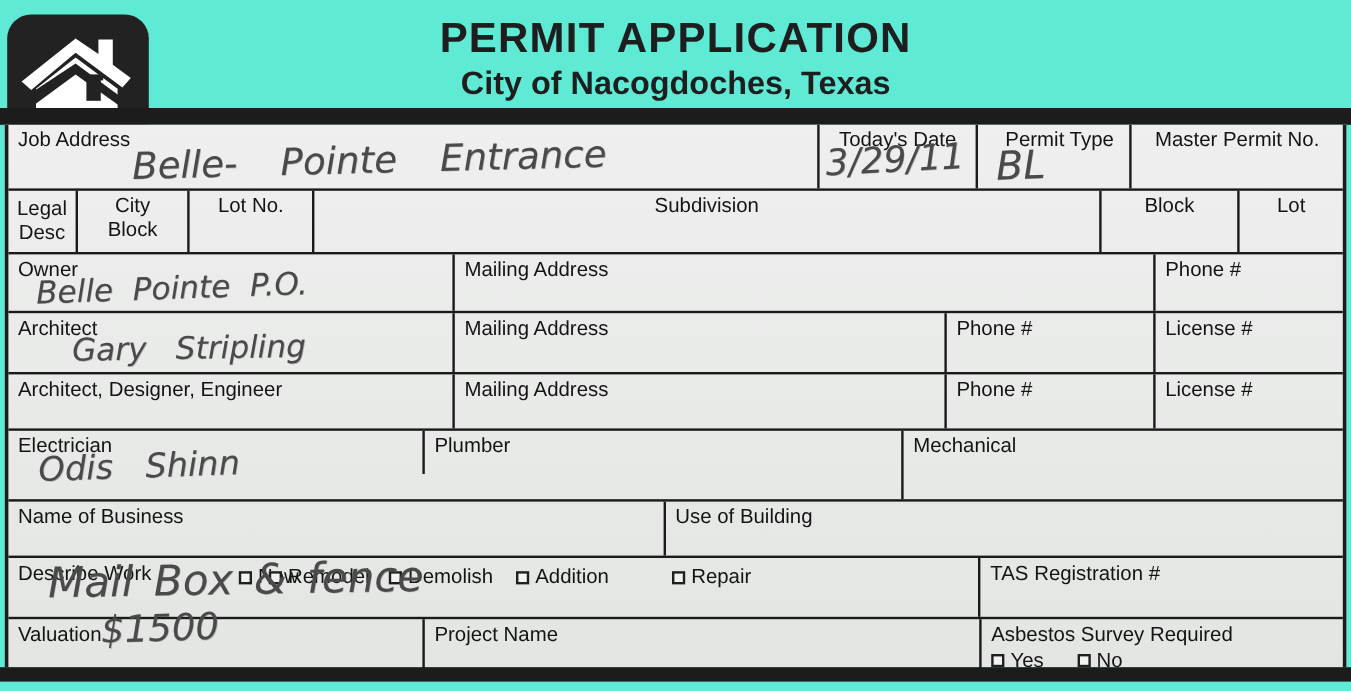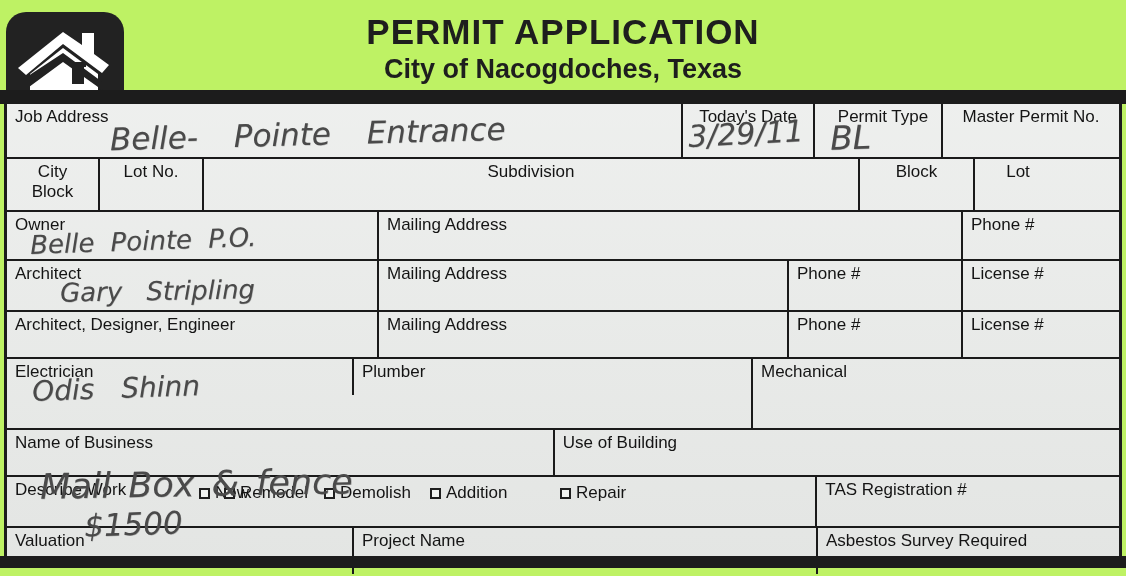--- a/index.html
+++ b/index.html
@@ -1,19 +1,19 @@
 <!DOCTYPE html>
 <html><head>
 <meta charset="utf-8">
 <style>
   * { margin:0; padding:0; box-sizing:border-box; }
   html,body { background:#ffffff; }
   .screen {
     position:relative; width:1126px; height:576px;
-    background:#bef264; overflow:hidden;
+    background:#5eead4; overflow:hidden;
     font-family:"Liberation Sans", sans-serif;
     color:#161616;
   }
   
   .logo {
     position:absolute; left:6px; top:12px; width:118px; height:92px;
     background:#222222; border-radius:20px 20px 3px 3px;
   }
   .hdr-title {
     position:absolute; left:0; top:12px; width:1126px; text-align:center;
@@ -99,20 +99,23 @@
       </div>
       <div class="cell" style="width:128px;height:53px;padding-left:18px;">
         <div class="lbl center">Permit Type</div>
       </div>
       <div class="cell" style="width:176px;height:53px;">
         <div class="lbl center">Master Permit No.</div>
       </div>
     </div>
 
     <div class="row">
+      <div class="cell" style="width:58px;height:51px;padding:3px 2px;">
+        <div class="legal">Legal Desc</div>
+      </div>
       <div class="cell" style="width:93px;height:51px;">
         <div class="lbl center">City Block</div>
       </div>
       <div class="cell" style="width:104px;height:51px;">
         <div class="lbl center">Lot No.</div>
       </div>
       <div class="cell" style="width:656px;height:51px;">
         <div class="lbl center">Subdivision</div>
       </div>
       <div class="cell" style="width:115px;height:51px;">
@@ -162,21 +165,21 @@
       </div>
       <div class="cell" style="width:156px;height:45px;">
         <span class="lbl">License #</span>
       </div>
     </div>
 
     <div class="row">
       <div class="cell" style="width:347px;height:36px;">
         <span class="lbl">Electrician</span>
       </div>
-      <div class="cell" style="width:399px;height:69px;">
+      <div class="cell" style="width:399px;height:57px;">
         <span class="lbl">Plumber</span>
       </div>
       <div class="cell" style="width:366px;height:51px;">
         <span class="lbl">Mechanical</span>
       </div>
     </div>
 
     <div class="row">
       <div class="cell" style="width:561px;height:45px;">
         <span class="lbl">Name of Business</span>

